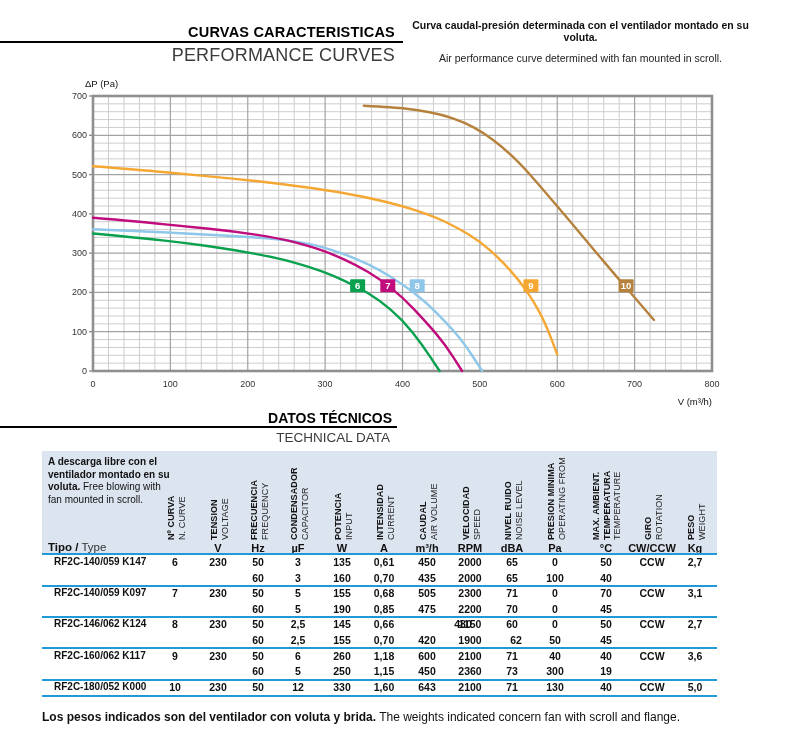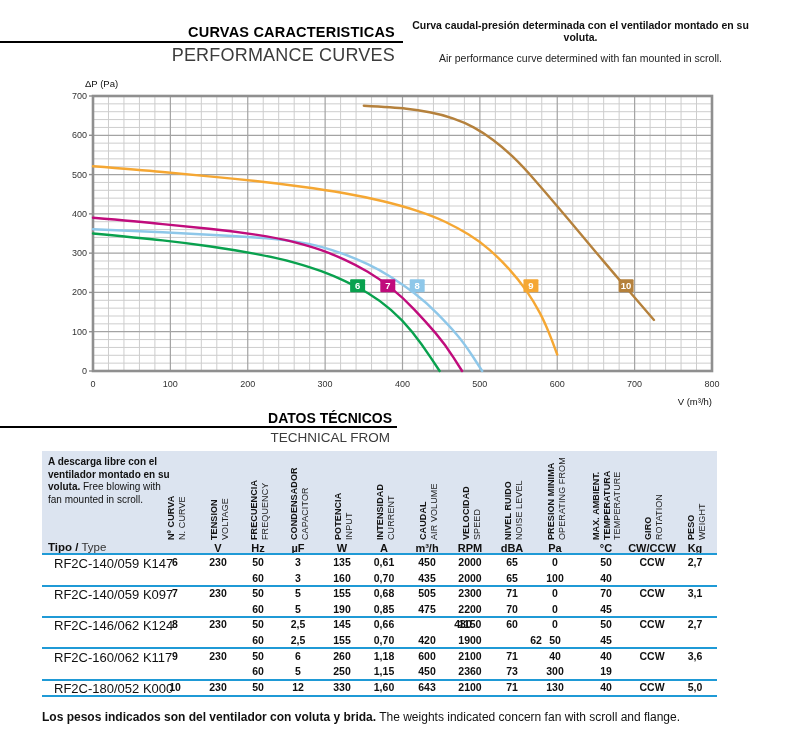--- a/index.html
+++ b/index.html
@@ -19,21 +19,21 @@
   .sec2-block{position:absolute;left:0;top:408px;width:400px;}
   .sec2-es{position:absolute;right:8px;top:2px;font-size:14px;font-weight:bold;color:#000;white-space:nowrap;}
   .sec2-rule{position:absolute;left:0;top:18px;width:397px;height:1.7px;background:#000;}
   .sec2-en{position:absolute;right:10px;top:22px;font-size:13.5px;color:#3c3c3c;white-space:nowrap;}
   
   #chart-wrap{position:absolute;left:55px;top:78px;width:700px;height:332px;}
   
   #table-wrap{position:absolute;left:0;top:0;width:663px;height:739px;pointer-events:none;}
   .tcell{position:absolute;transform:translateX(-50%);font-size:10.5px;font-weight:bold;
          color:#101010;white-space:nowrap;}
-  .tmodel{position:absolute;font-size:13px;font-weight:normal;color:#101010;white-space:nowrap;padding-left:6px;}
+  .tmodel{position:absolute;font-size:10px;font-weight:bold;color:#101010;white-space:nowrap;padding-left:6px;}
   .tunit{position:absolute;transform:translateX(-50%);font-size:11px;font-weight:bold;color:#101010;white-space:nowrap;}
   .rot{position:absolute;transform:rotate(-90deg);transform-origin:0 0;white-space:nowrap;}
   .rot .l{display:block;font-size:9px;line-height:10.5px;color:#141414;letter-spacing:.1px;}
   .rot .es{font-weight:bold;}
   .rot .en{font-weight:normal;color:#222;}
   .hline{position:absolute;height:2px;}
   .note{position:absolute;font-size:10px;line-height:12.5px;color:#111;}
   .note .es{font-weight:bold;}
   
   .footnote{position:absolute;left:42px;top:710px;font-size:12px;color:#111;}
@@ -191,21 +191,21 @@
           <text x="657" y="309" text-anchor="middle">800</text>
         </g>
         <text x="30" y="9" text-anchor="start" fill="#111" font-size="9.5" font-family="&quot;Liberation Sans&quot;,sans-serif">ΔP (Pa)</text>
         <text x="657" y="327" text-anchor="end" fill="#111" font-size="9.5" font-family="&quot;Liberation Sans&quot;,sans-serif">V (m³/h)</text>
       </svg>
   </div>
 
   <div class="sec2-block">
     <div class="sec2-es">DATOS TÉCNICOS</div>
     <div class="sec2-rule"></div>
-    <div class="sec2-en">TECHNICAL FROM</div>
+    <div class="sec2-en">TECHNICAL DATA</div>
   </div>
 
   <div id="table-wrap">
       <div style="position: absolute; left: 42px; top: 451px; width: 675px; height: 103px; background: rgb(220, 228, 240);"></div>
       <div class="note" style="left: 48px; top: 456px; width: 128px;"><span class="es">A descarga libre con el ventilador montado en su voluta.</span><span> Free blowing with fan mounted in scroll.</span></div>
       <div class="rot" style="left: 165.5px; top: 540px;">
         <span class="l es">Nº CURVA</span>
         <span class="l en">N. CURVE</span>
       </div>
       <div class="rot" style="left: 208.5px; top: 540px;">
@@ -332,21 +332,21 @@
       <div class="tcell" style="left: 555px; top: 618px;">0</div>
       <div class="tcell" style="left: 606px; top: 618px;">50</div>
       <div class="tcell" style="left: 652px; top: 618px;">CCW</div>
       <div class="tcell" style="left: 695px; top: 618px;">2,7</div>
       <div class="tcell" style="left: 258px; top: 633.5px;">60</div>
       <div class="tcell" style="left: 298px; top: 633.5px;">2,5</div>
       <div class="tcell" style="left: 342px; top: 633.5px;">155</div>
       <div class="tcell" style="left: 384px; top: 633.5px;">0,70</div>
       <div class="tcell" style="left: 427px; top: 633.5px;">420</div>
       <div class="tcell" style="left: 470px; top: 633.5px;">1900</div>
-      <div class="tcell" style="left: 536px; top: 633.5px;">62</div>
+      <div class="tcell" style="left: 516px; top: 633.5px;">62</div>
       <div class="tcell" style="left: 555px; top: 633.5px;">50</div>
       <div class="tcell" style="left: 606px; top: 633.5px;">45</div>
       <div class="hline" style="left: 42px; top: 647px; width: 675px; background: rgb(31, 154, 214);"></div>
       <div class="tmodel" style="left: 48px; top: 649.5px;">RF2C-160/062 K117</div>
       <div class="tcell" style="left: 175px; top: 649.5px;">9</div>
       <div class="tcell" style="left: 218px; top: 649.5px;">230</div>
       <div class="tcell" style="left: 258px; top: 649.5px;">50</div>
       <div class="tcell" style="left: 298px; top: 649.5px;">6</div>
       <div class="tcell" style="left: 342px; top: 649.5px;">260</div>
       <div class="tcell" style="left: 384px; top: 649.5px;">1,18</div>

